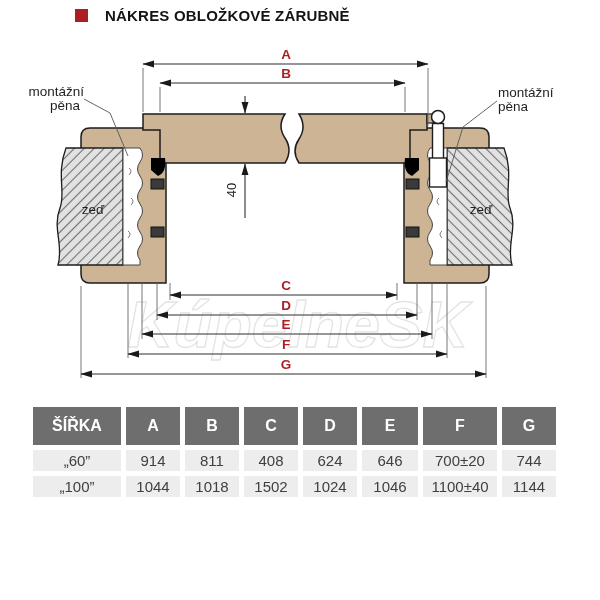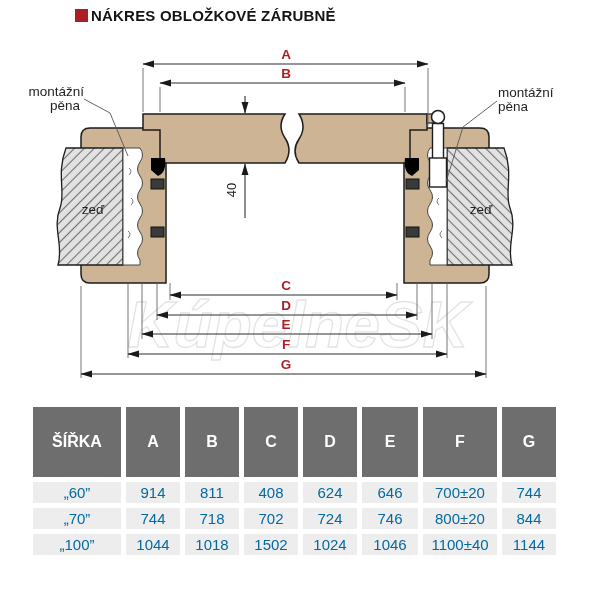--- a/index.html
+++ b/index.html
@@ -1,33 +1,33 @@
 <!DOCTYPE html>
 <html style="--red: #ab1f24; --frame: #ccb495; --wall: #e2e2e2; --line: #3f3f3f; --hdr: #6e6e6e; --row: #ededed;"><head>
 <meta charset="utf-8">
 <style>
   html,body{margin:0;padding:0;}
   body{
     width:600px;height:600px;background:#fff;position:relative;overflow:hidden;
     font-family:"Liberation Sans", sans-serif;
   }
-  .title-bar{position:absolute;left:75px;top:7px;display:flex;align-items:center;gap:3px;}
+  .title-bar{position:absolute;left:75px;top:7px;display:flex;align-items:center;gap:17px;}
   .title-square{width:13px;height:13px;background:var(--red);display:inline-block;}
   .title-text{font-size:15px;font-weight:bold;color:#141414;letter-spacing:.2px;white-space:nowrap;}
   svg{position:absolute;left:0;top:0;}
   table.dims{
     position:absolute;left:28px;top:402px;
     border-collapse:separate;border-spacing:5px 5px;
   }
   table.dims th{
     background:var(--hdr);color:#fff;font-weight:bold;font-size:16px;
-    height:38px;text-align:center;vertical-align:middle;padding:16px 2px;
+    height:38px;text-align:center;vertical-align:middle;padding:0 2px;
   }
   table.dims td{
-    background:var(--row);color:#0369a1;font-size:15px;
+    background:var(--row);color:#404040;font-size:15px;
     height:19px;text-align:center;vertical-align:middle;padding:1px 4px;
   }
   .c0{width:84px}.c1{width:50px}.c2{width:50px}.c3{width:50px}
   .c4{width:50px}.c5{width:52px}.c6{width:70px}.c7{width:50px}
 </style>
 </head>
 <body>
 
 <svg width="600" height="402" viewBox="0 0 600 402">
   <defs>
@@ -149,30 +149,20 @@
       <td>„60”</td>
       <td>914</td>
       <td>811</td>
       <td>408</td>
       <td>624</td>
       <td>646</td>
       <td>700±20</td>
       <td>744</td>
     </tr>
     <tr>
-      <td>„70”</td>
-      <td>744</td>
-      <td>718</td>
-      <td>702</td>
-      <td>724</td>
-      <td>746</td>
-      <td>800±20</td>
-      <td>844</td>
-    </tr>
-    <tr>
       <td>„100”</td>
       <td>1044</td>
       <td>1018</td>
       <td>1502</td>
       <td>1024</td>
       <td>1046</td>
       <td>1100±40</td>
       <td>1144</td>
     </tr>
   </tbody>

